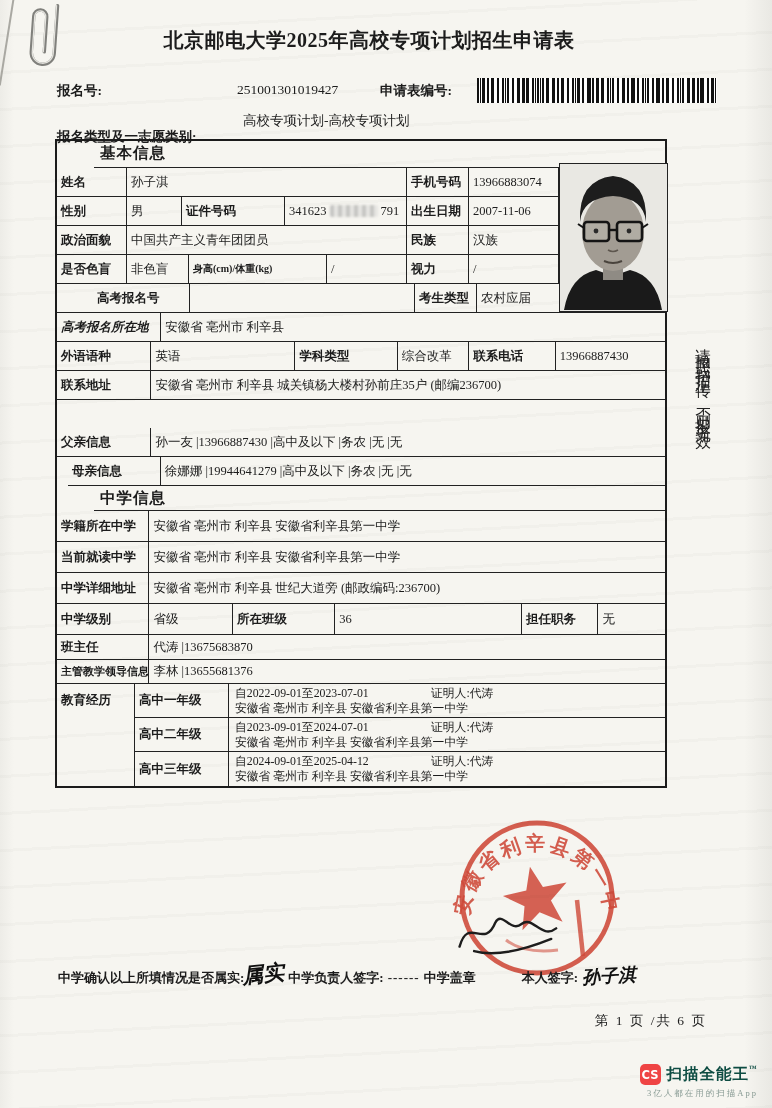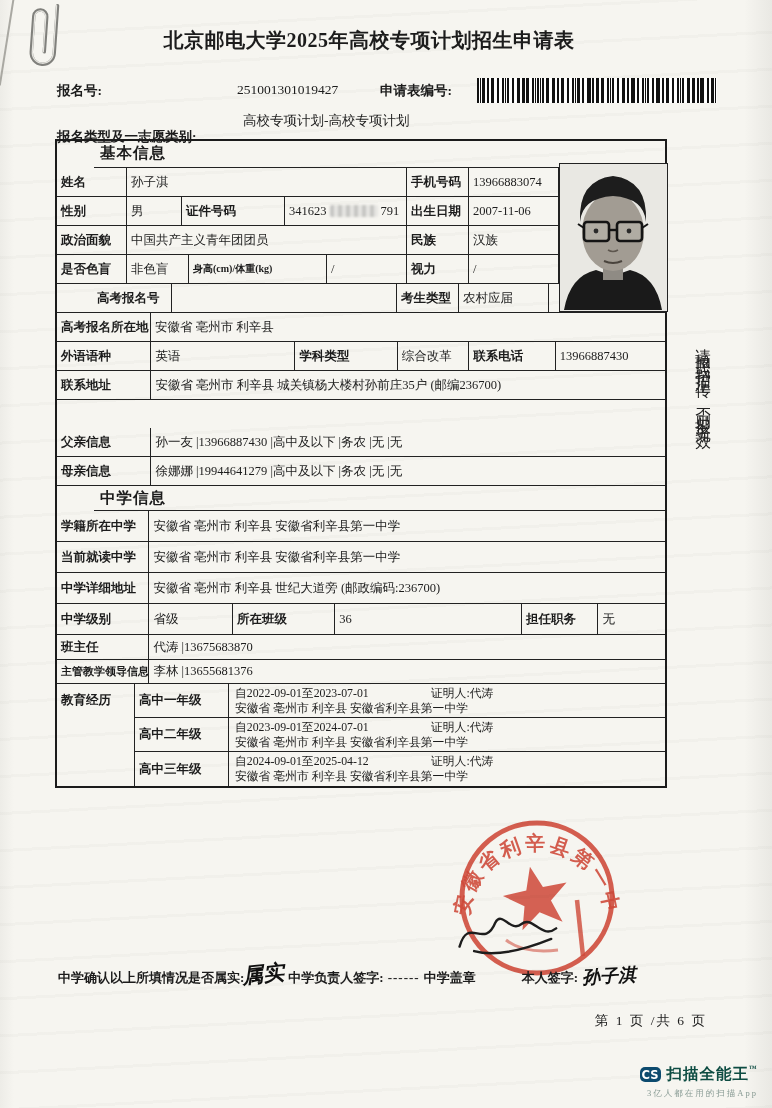--- a/index.html
+++ b/index.html
@@ -63,21 +63,21 @@
   .dashes{letter-spacing:1px;margin:0 4px;}
   .gap-stamp{width:46px;}
   .page-num{position:absolute;left:95px;top:968px;width:612px;text-align:right;
     font-size:13.5px;letter-spacing:2px;margin-top:44px;}
 
   .stamp{position:absolute;left:446px;top:808px;opacity:.9;mix-blend-mode:multiply;}
   .sig-squiggle{position:absolute;left:452px;top:903px;transform:rotate(-6deg);}
 
   .cs-brand{position:absolute;right:14px;bottom:8px;text-align:right;}
   .cs-row{display:flex;align-items:center;gap:6px;justify-content:flex-end;}
-  .cs-badge{width:21px;height:15px;border-radius:5px;background:#0c4a6e;color:#fff;
+  .cs-badge{width:21px;height:21px;border-radius:5px;background:#ef4444;color:#fff;
     font-family:"DejaVu Sans","Liberation Sans",sans-serif;font-weight:700;font-size:11.5px;
     display:flex;align-items:center;justify-content:center;}
   .cs-name{font-size:15.5px;font-weight:700;color:#0d4c42;letter-spacing:1px;}
   .cs-tm{font-size:8px;vertical-align:top;color:#0d4c42;}
   .cs-tag{font-size:8.5px;color:#879a93;letter-spacing:2px;margin-top:3px;}
 
   .paperclip{position:absolute;left:24px;top:0;transform:rotate(4deg);}
 </style>
 </head>
 <body>
@@ -127,46 +127,46 @@
       </div>
       <div class="trow short" style="height: 29px;">
         <div class="cell lbl" style="width: 70px;">是否色盲</div>
         <div class="cell val" style="width: 62px;">非色盲</div>
         <div class="cell lbl" style="width: 138px; font-size: 10px;">身高(cm)/体重(kg)</div>
         <div class="cell val" style="width: 80px;">/</div>
         <div class="cell lbl" style="width: 62px;">视力</div>
         <div class="cell val" style="width: 90px;">/</div>
       </div>
       <div class="trow short" style="height: 29px;">
-        <div class="cell lbl" style="width: 115px; padding-left: 40px;">高考报名号</div>
+        <div class="cell lbl" style="width: 133px; padding-left: 40px;">高考报名号</div>
         <div class="cell val" style="width: 225px;"></div>
         <div class="cell lbl" style="width: 62px;">考生类型</div>
         <div class="cell val" style="width: 90px;">农村应届</div>
       </div>
       <div class="trow" style="height: 29px;">
-        <div class="cell lbl" style="width: 94px;">高考报名所在地</div>
+        <div class="cell lbl" style="width: 105px; font-style: italic;">高考报名所在地</div>
         <div class="cell val" style="width: 507px;">安徽省 亳州市 利辛县</div>
       </div>
       <div class="trow" style="height: 29px;">
         <div class="cell lbl" style="width: 95px;">外语语种</div>
         <div class="cell val" style="width: 145px;">英语</div>
         <div class="cell lbl" style="width: 103px;">学科类型</div>
         <div class="cell val" style="width: 72px;">综合改革</div>
         <div class="cell lbl" style="width: 87px;">联系电话</div>
         <div class="cell val" style="width: 110px;">13966887430</div>
       </div>
       <div class="trow" style="height: 29px;">
         <div class="cell lbl" style="width: 95px;">联系地址</div>
         <div class="cell val" style="width: 517px;">安徽省 亳州市 利辛县 城关镇杨大楼村孙前庄35户 (邮编236700)</div>
       </div>
       <div class="trow" style="height: 29px; margin-top: 28px;">
         <div class="cell lbl" style="width: 95px;">父亲信息</div>
         <div class="cell val" style="width: 517px;">孙一友 |13966887430 |高中及以下 |务农 |无 |无</div>
       </div>
-      <div class="trow" style="height: 29px;">
+      <div class="trow" style="height: 29px; margin-left: 11px;">
         <div class="cell lbl" style="width: 95px;">母亲信息</div>
         <div class="cell val" style="width: 517px;">徐娜娜 |19944641279 |高中及以下 |务农 |无 |无</div>
       </div>
       <div class="photo"><svg width="106" height="146" viewBox="0 0 106 146">
           <rect width="106" height="146" fill="#e9e8e3"></rect>
           <path d="M4 146 Q10 112 36 106 L53 112 70 106 Q96 112 102 146 Z" fill="#1a1a1a"></path>
           <rect x="43" y="96" width="20" height="20" fill="#8f8b84"></rect>
           <ellipse cx="53" cy="68" rx="31" ry="39" fill="#a29c93"></ellipse>
           <path d="M20 58 Q18 16 53 12 Q88 16 86 58 Q84 34 53 32 Q22 34 20 58 Z" fill="#1d1d1d"></path>
           <rect x="24" y="58" width="25" height="19" rx="3" fill="rgba(220,218,212,.25)" stroke="#141414" stroke-width="2.6"></rect>

